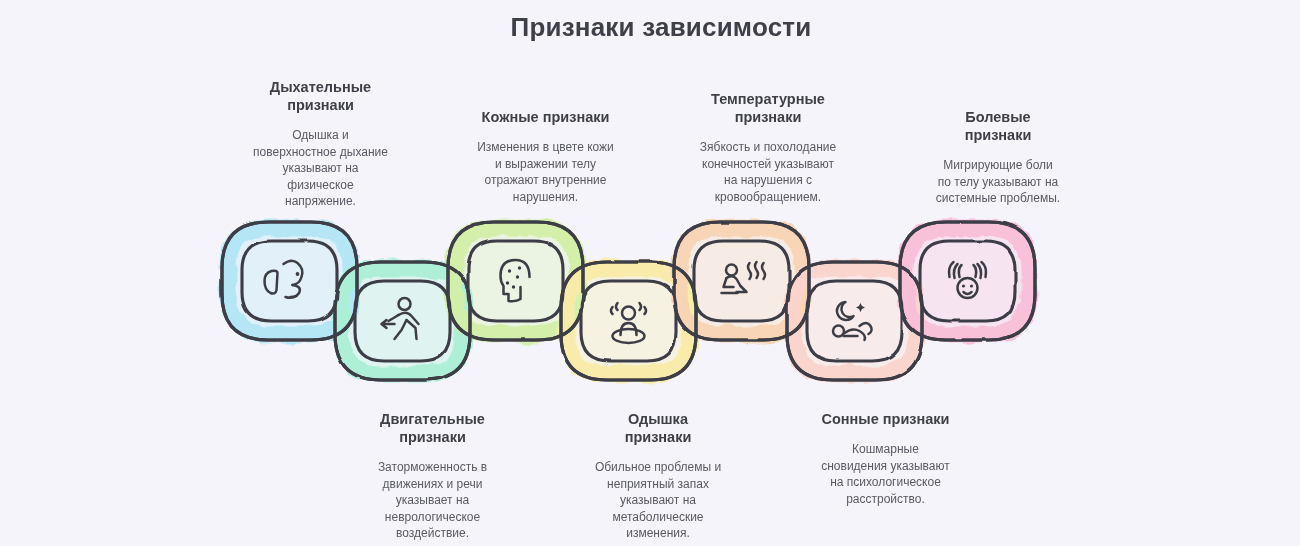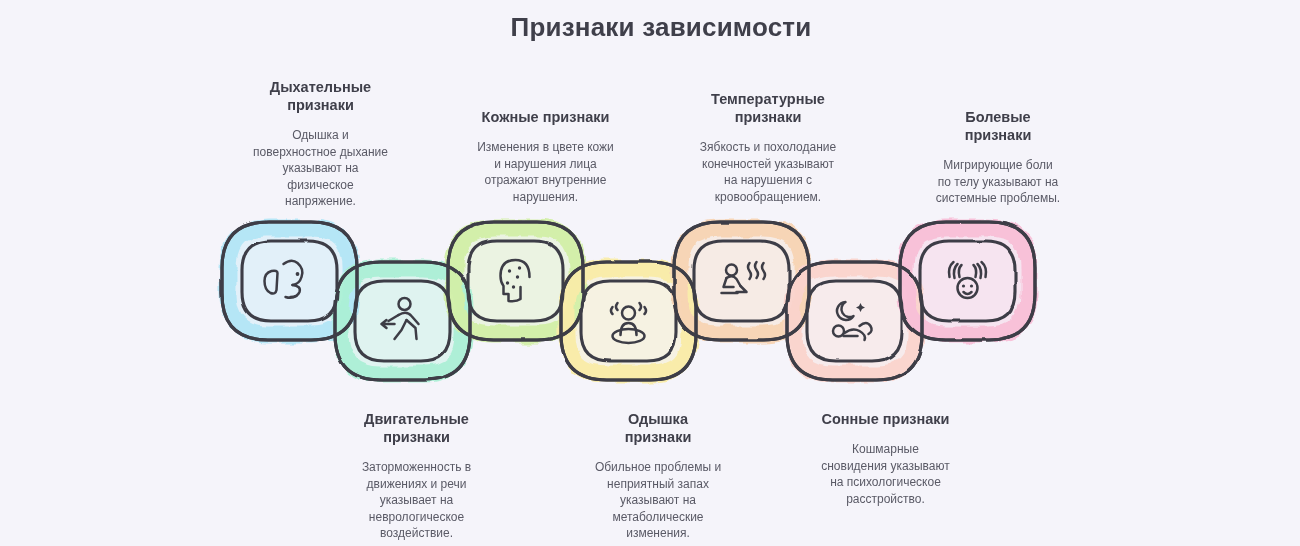--- a/index.html
+++ b/index.html
@@ -27,21 +27,21 @@
     margin-top: 13px;
     font-size: 12px; color: #5A5A66; line-height: 16.5px;
   }
 
   
   #cap-breath { left: 218px; top: 78px;  width: 205px; }
   #cap-skin   { left: 443px; top: 108px; width: 205px; text-align: center; }
   #cap-temp   { left: 663px; top: 90px;  width: 210px; }
   #cap-pain   { left: 898px; top: 108px; width: 200px; }
   
-  #cap-motor  { left: 314px; top: 410px; width: 205px; }
+  #cap-motor  { left: 330px; top: 410px; width: 205px; }
   #cap-sweat  { left: 558px; top: 410px; width: 200px; }
   #cap-sleep  { left: 783px; top: 410px; width: 205px; }
 
   #chain { position: absolute; left: 0; top: 200px; width: 1300px; height: 210px; }
 </style>
 </head>
 <body>
 
 <div id="stage">
 
@@ -59,21 +59,21 @@
       <span>напряжение.</span>
     </div>
   </div>
 
   <div class="caption" id="cap-skin">
     <div class="cap-title">
       <span>Кожные признаки</span>
     </div>
     <div class="cap-body">
       <span>Изменения в цвете кожи</span><br>
-      <span>и нарушения лица</span><br>
+      <span>и выражении телу</span><br>
       <span>отражают внутренние</span><br>
       <span>нарушения.</span>
     </div>
   </div>
 
   <div class="caption" id="cap-temp">
     <div class="cap-title">
       <span>Температурные</span><br><span>признаки</span>
     </div>
     <div class="cap-body">

